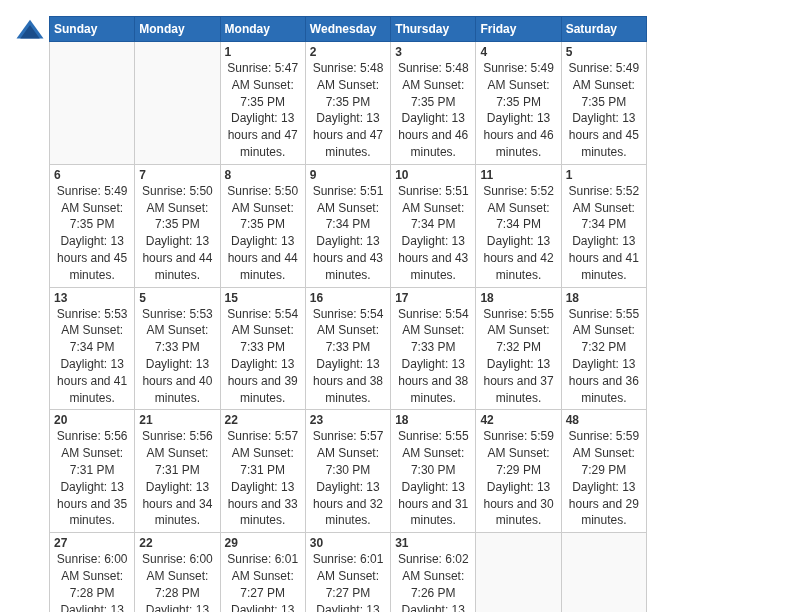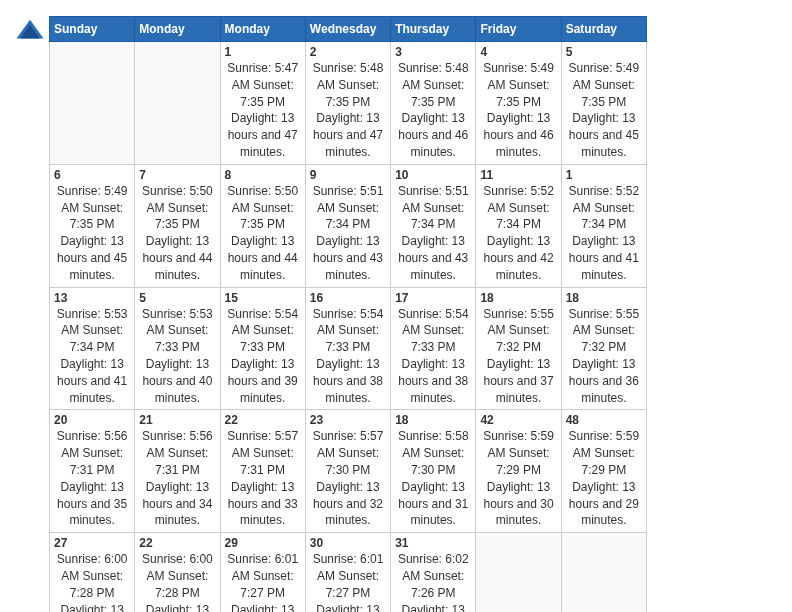--- a/index.html
+++ b/index.html
@@ -277,21 +277,21 @@
 Daylight: 13 hours and 33 minutes.</div>
           </td>
           <td>
             <span class="day-num">23</span>
             <div class="day-info">Sunrise: 5:57 AM
 Sunset: 7:30 PM
 Daylight: 13 hours and 32 minutes.</div>
           </td>
           <td>
             <span class="day-num">18</span>
-            <div class="day-info">Sunrise: 5:58 AM
+            <div class="day-info">Sunrise: 5:55 AM
 Sunset: 7:30 PM
 Daylight: 13 hours and 31 minutes.</div>
           </td>
           <td>
             <span class="day-num">42</span>
             <div class="day-info">Sunrise: 5:59 AM
 Sunset: 7:29 PM
 Daylight: 13 hours and 30 minutes.</div>
           </td>
           <td>

